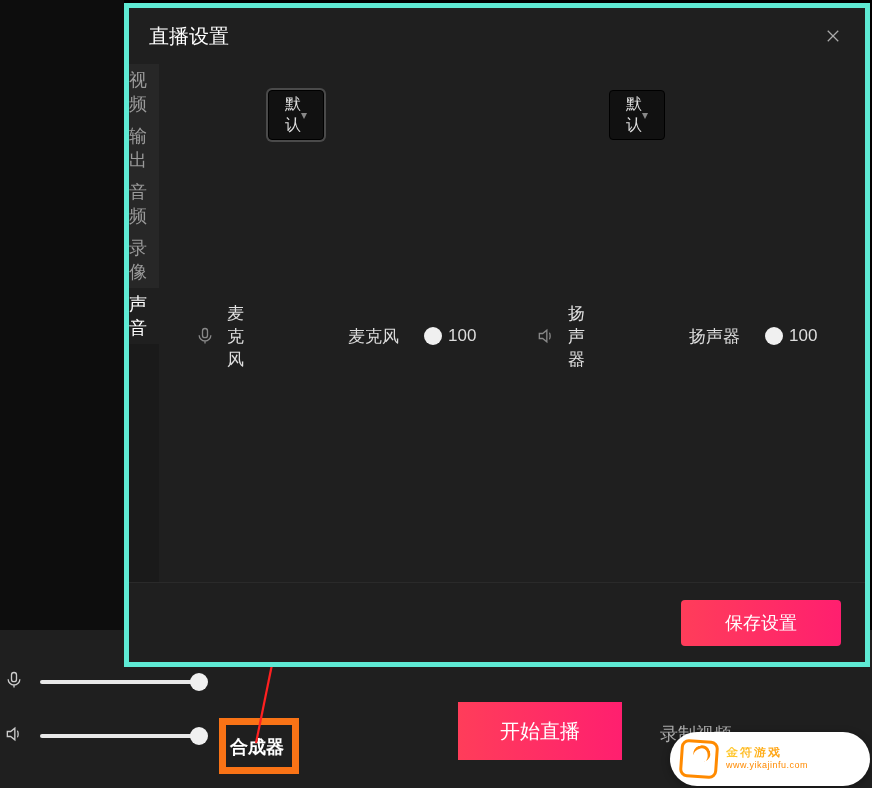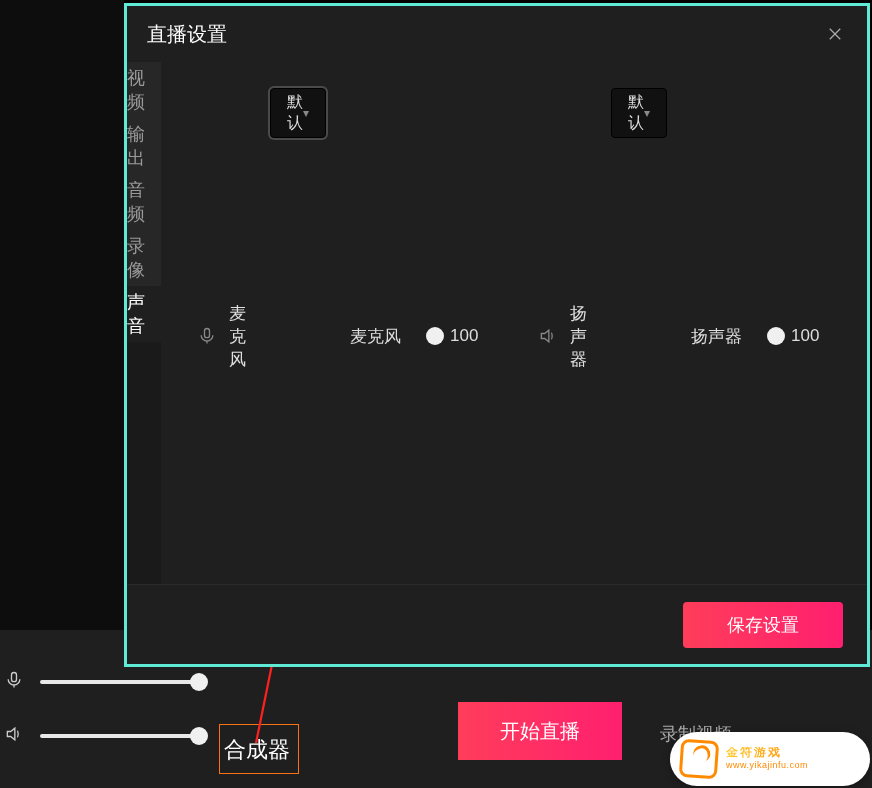--- a/index.html
+++ b/index.html
@@ -14,21 +14,21 @@
   .modal {
     position: absolute;
     left: 124px;
     top: 3px;
     width: 746px;
     height: 664px;
     background: #1f1f1f;
     color: #e8e8e8;
     display: flex;
     flex-direction: column;
-    border: 3px solid #5eead4;
+    border: 5px solid #5eead4;
   }
   .modal-header {
     height: 56px;
     display: flex;
     align-items: center;
     justify-content: space-between;
     padding: 0 20px;
     background: #1f1f1f;
   }
   .modal-title {
@@ -230,25 +230,26 @@
     transform: translateY(-50%);
     width: 18px;
     height: 18px;
     border-radius: 50%;
     background: #f0f0f0;
   }
   .mixer-box {
     position: absolute;
     left: 219px;
     bottom: 14px;
-    border: 1px solid #f97316;
+    border: 7px solid #f97316;
     padding: 10px 8px 8px 4px;
     color: #fff;
-    font-size: 22px;
-    cursor: pointer;
+    font-size: 18px;
+    cursor: pointer;
+    font-weight: bold;
   }
   .arrow-svg {
     position: absolute;
     left: 248px;
     top: 578px;
     width: 60px;
     height: 175px;
     pointer-events: none;
   }
   .start-btn {

